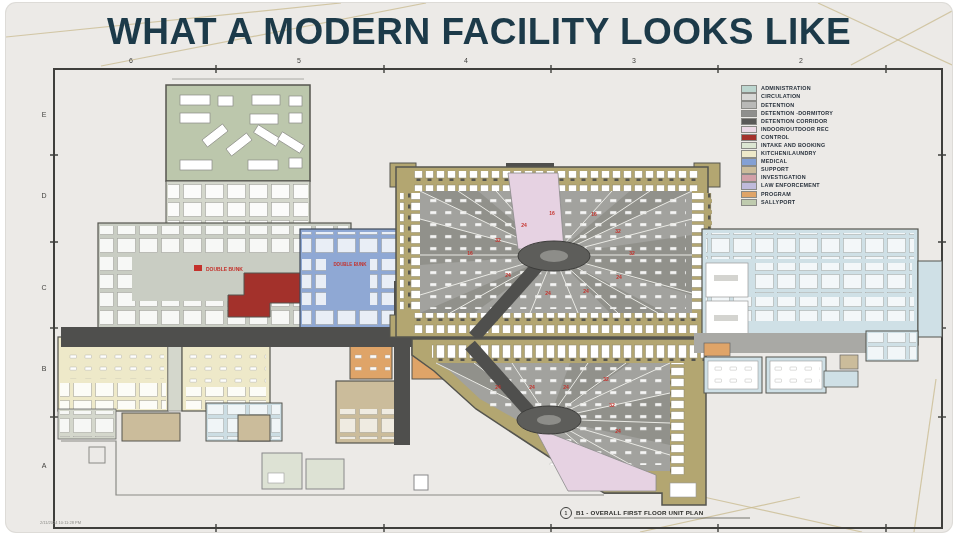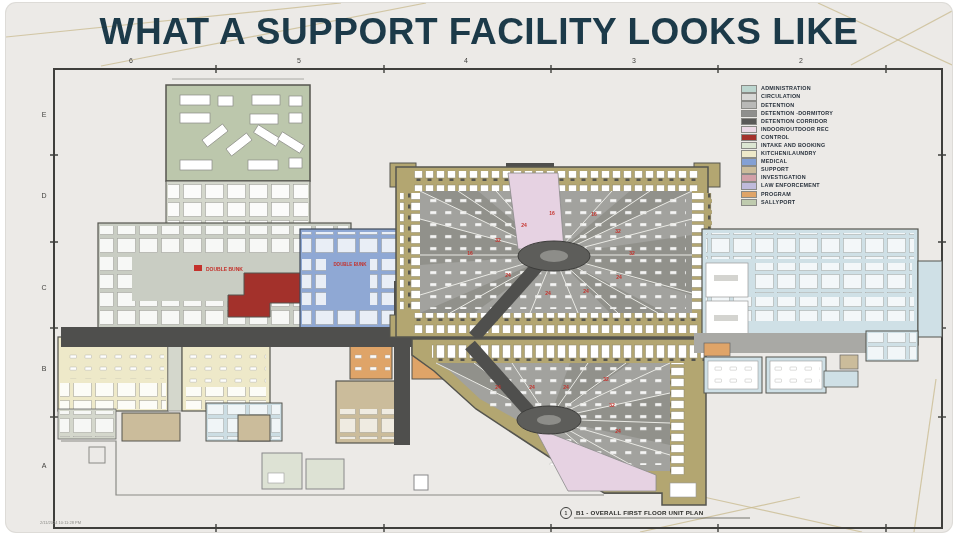--- a/index.html
+++ b/index.html
@@ -22,21 +22,21 @@
 <div class="slide" style="background: rgb(236, 234, 231);">
   <svg class="deco" id="deco" viewBox="0 0 946 529" preserveAspectRatio="none">
       <line x1="0" y1="34" x2="335" y2="0" stroke="#c9ba8e" stroke-width="1.2" opacity="0.75"></line>
       <line x1="95" y1="63" x2="420" y2="0" stroke="#c9ba8e" stroke-width="1.2" opacity="0.75"></line>
       <line x1="812" y1="0" x2="946" y2="62" stroke="#c9ba8e" stroke-width="1.2" opacity="0.75"></line>
       <line x1="946" y1="8" x2="845" y2="62" stroke="#c9ba8e" stroke-width="1.2" opacity="0.75"></line>
       <line x1="634" y1="529" x2="794" y2="494" stroke="#c9ba8e" stroke-width="1.2" opacity="0.75"></line>
       <line x1="684" y1="491" x2="856" y2="529" stroke="#c9ba8e" stroke-width="1.2" opacity="0.75"></line>
       <line x1="930" y1="376" x2="908" y2="529" stroke="#c9ba8e" stroke-width="1.2" opacity="0.75"></line>
     </svg>
-  <h1 class="title" style="color: rgb(28, 58, 73);">WHAT A SUPPORT FACILITY LOOKS LIKE</h1>
+  <h1 class="title" style="color: rgb(28, 58, 73);">WHAT A MODERN FACILITY LOOKS LIKE</h1>
   <svg id="plan" viewBox="0 0 946 529">
     <defs>
       <pattern id="rooms" width="22" height="18" patternUnits="userSpaceOnUse">
         <rect x="1.5" y="1.5" width="18" height="14" fill="#ffffff" stroke="#9a9a96" stroke-width="0.6"></rect>
       </pattern>
       <pattern id="tables" width="15" height="12" patternUnits="userSpaceOnUse">
         <rect x="4" y="4" width="6.5" height="3.2" rx="0.5" fill="#ffffff" stroke="#a0a09c" stroke-width="0.4"></rect>
       </pattern>
       <pattern id="cellsV" width="11" height="20" patternUnits="userSpaceOnUse">
         <rect width="11" height="20" fill="#b3a671"></rect>

